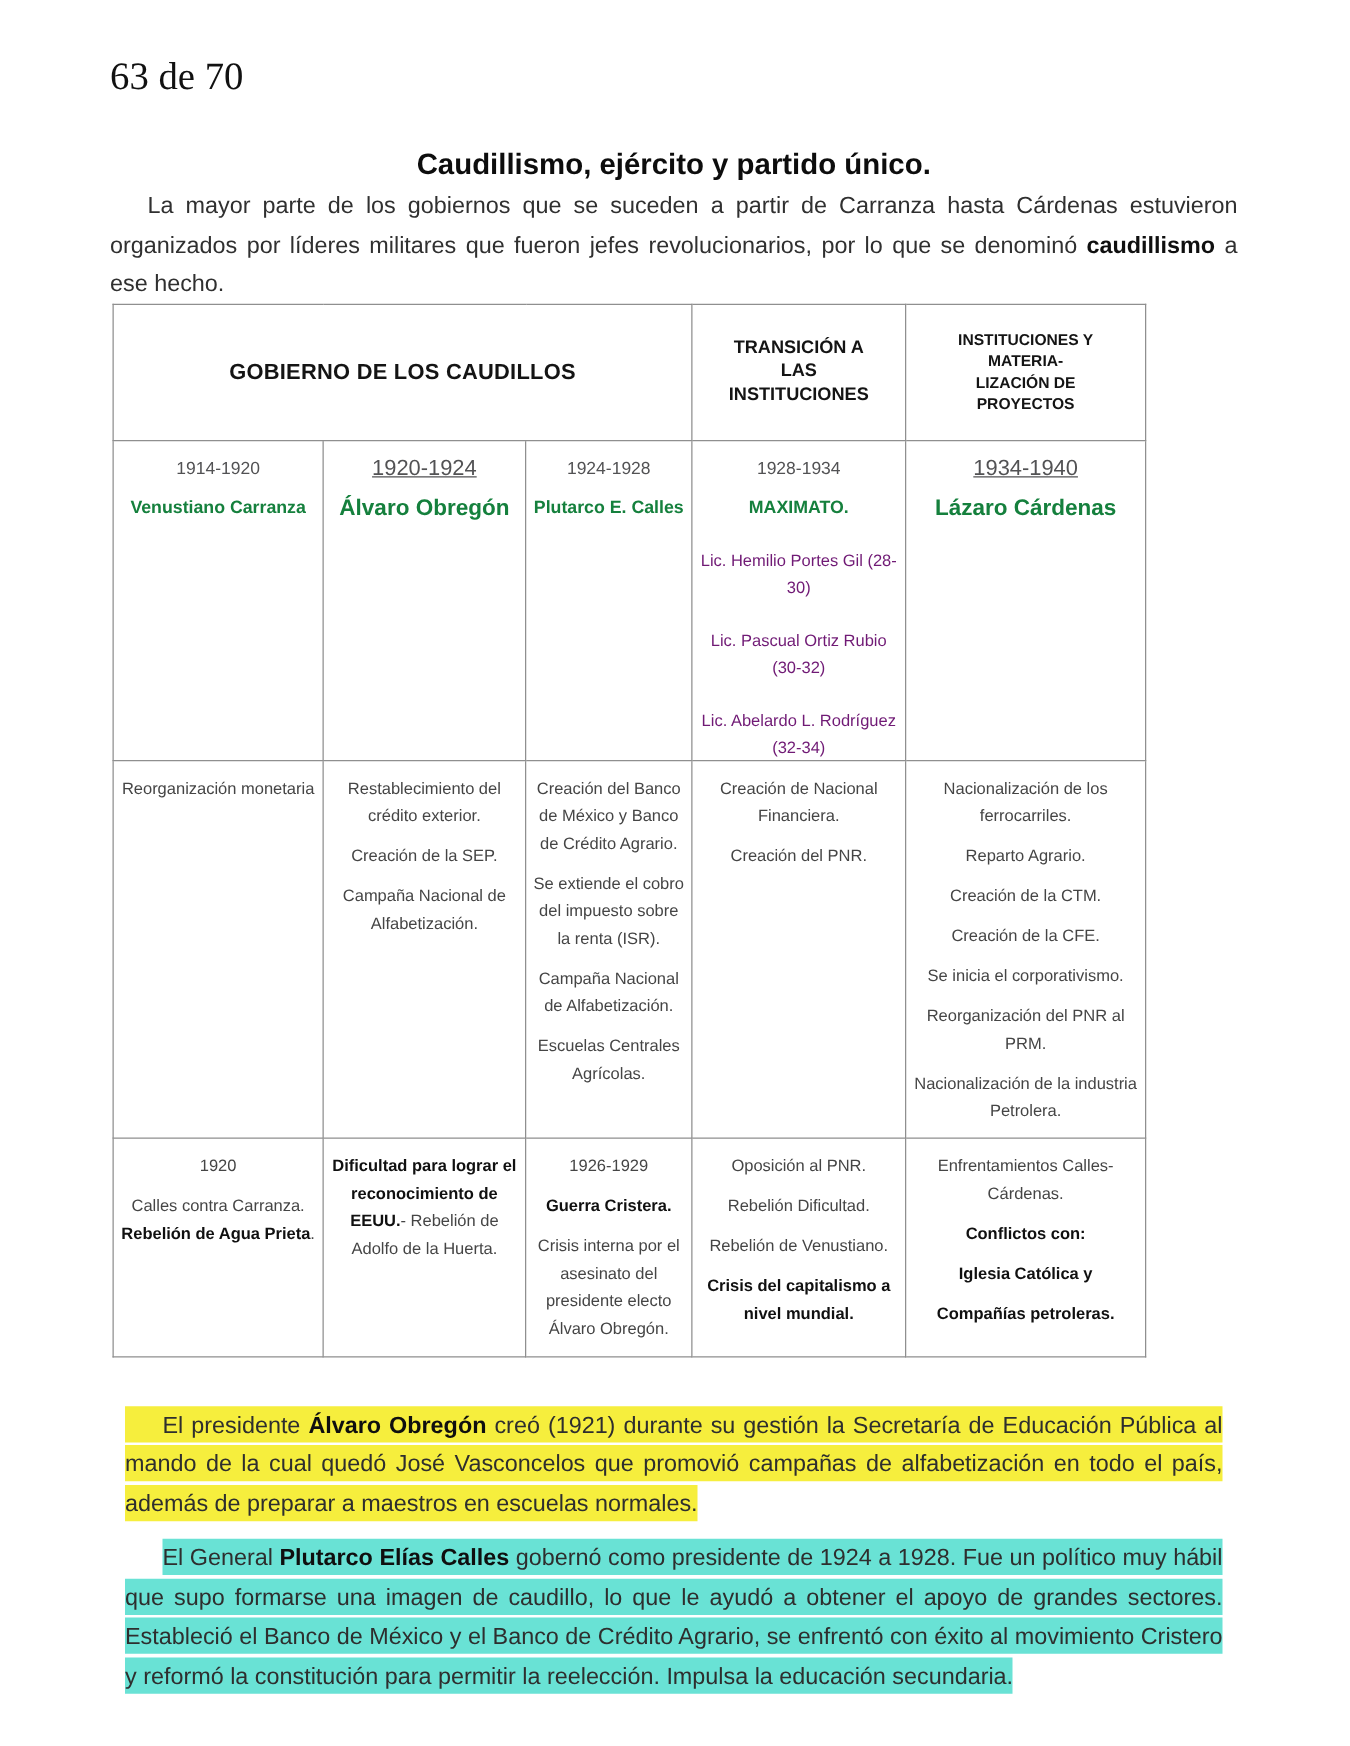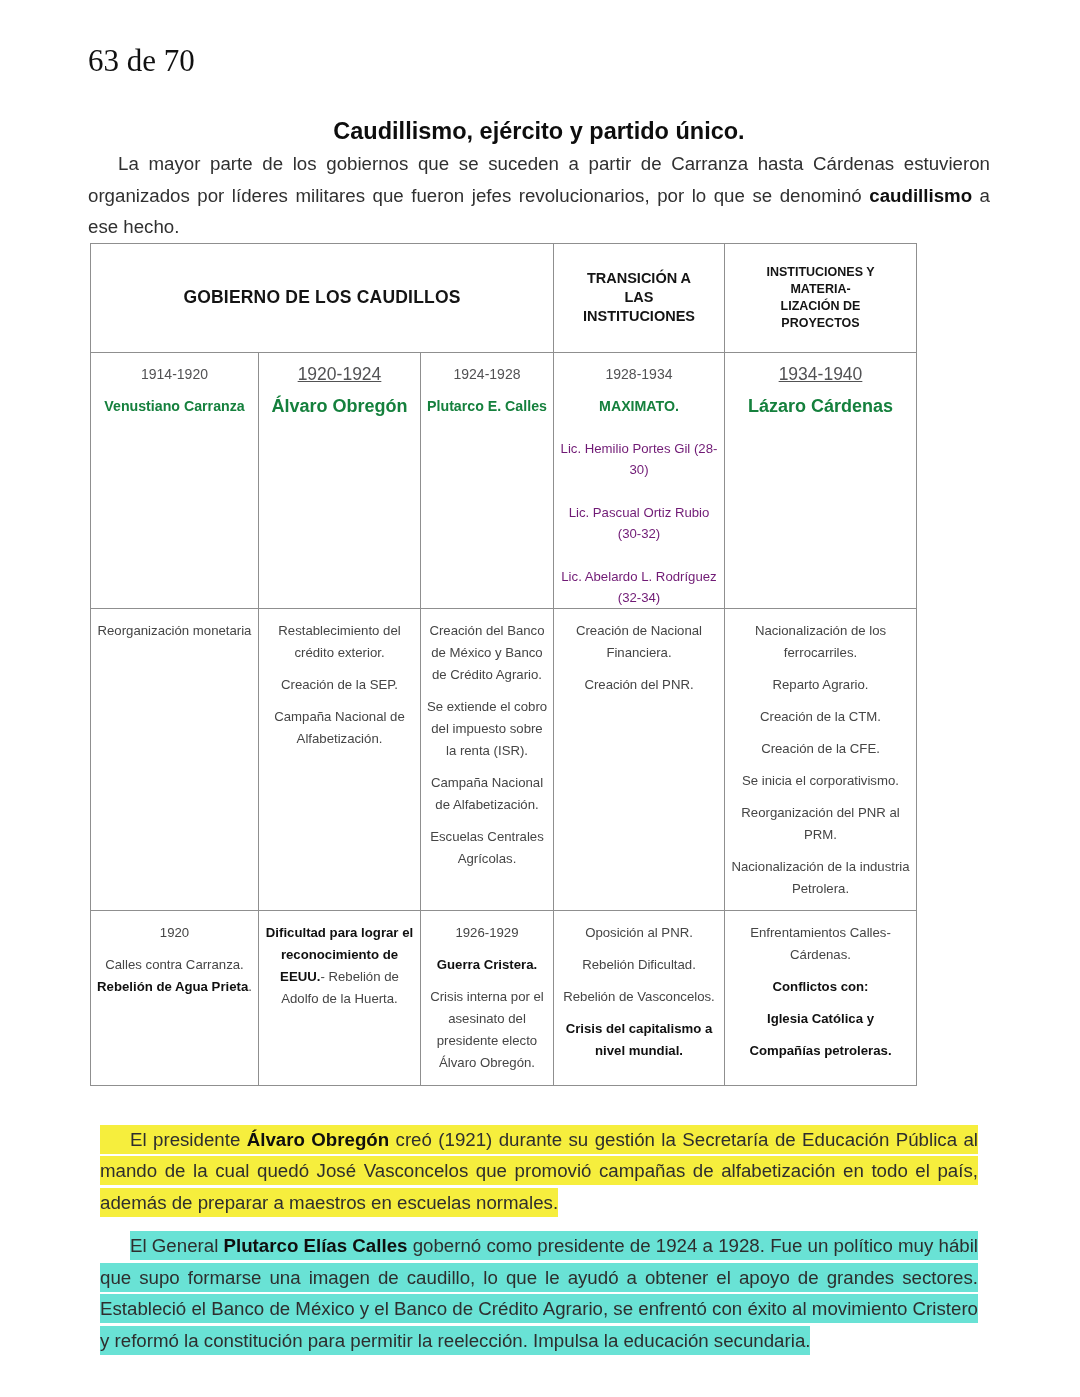--- a/index.html
+++ b/index.html
@@ -123,21 +123,21 @@
             <p class="cellp"><b>Dificultad para lograr el reconocimiento de EEUU.</b><span>- Rebelión de Adolfo de la Huerta.</span></p>
           </td>
           <td class="body-cell">
             <p class="cellp"><span>1926-1929</span></p>
             <p class="cellp"><b>Guerra Cristera.</b></p>
             <p class="cellp"><span>Crisis interna por el asesinato del presidente electo Álvaro Obregón.</span></p>
           </td>
           <td class="body-cell">
             <p class="cellp"><span>Oposición al PNR.</span></p>
             <p class="cellp"><span>Rebelión Dificultad.</span></p>
-            <p class="cellp"><span>Rebelión de Vasconcelos.</span></p>
+            <p class="cellp"><span>Rebelión de Venustiano.</span></p>
             <p class="cellp"><b>Crisis del capitalismo a nivel mundial.</b></p>
           </td>
           <td class="body-cell">
             <p class="cellp"><span>Enfrentamientos Calles-Cárdenas.</span></p>
             <p class="cellp"><b>Conflictos con:</b></p>
             <p class="cellp"><b>Iglesia Católica y</b></p>
             <p class="cellp"><b>Compañías petroleras.</b></p>
           </td>
         </tr>
       </tbody>

